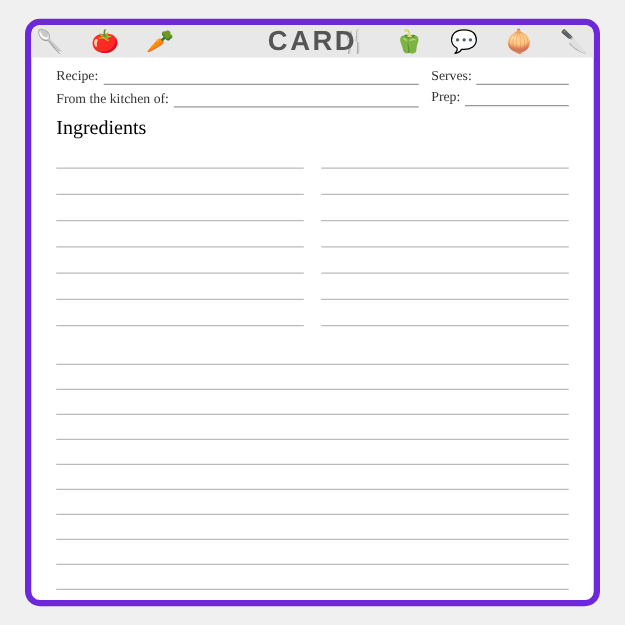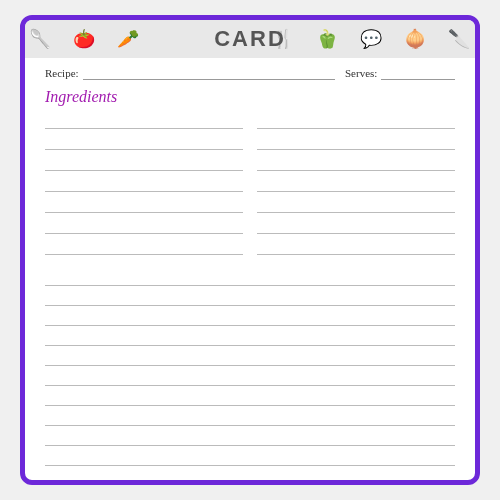--- a/index.html
+++ b/index.html
@@ -127,22 +127,21 @@
     .meta-line {
       border-bottom: 1px solid #999;
       flex: 1;
       height: 14px;
       min-width: 60px;
     }
 
     
     .section-heading {
       font-size: 16px;
-      font-style: italic;
-      color: #a21caf;
+      color: #000000;
       margin: 6px 0 5px 0;
     }
 
     
     .ingredients-grid {
       display: grid;
       grid-template-columns: 1fr 1fr;
       gap: 0 14px;
       margin-bottom: 6px;
     }
@@ -189,26 +188,34 @@
   </div>
 
   <div class="card-body">
 
     <div class="recipe-row">
       <div class="recipe-left">
         <div class="recipe-label-row">
           <span class="field-label">Recipe:</span>
           <div class="field-line"></div>
         </div>
+        <div class="kitchen-row">
+          <span class="field-label">From the kitchen of:</span>
+          <div class="field-line"></div>
+        </div>
       </div>
       <div class="recipe-right">
         <div class="meta-row">
           <span class="field-label">Serves:</span>
           <div class="meta-line"></div>
         </div>
+        <div class="meta-row">
+          <span class="field-label">Prep:</span>
+          <div class="meta-line"></div>
+        </div>
       </div>
     </div>
 
     <div class="section-heading">Ingredients</div>
 
     <div class="ingredients-grid">
 
       <div>
         <div class="ingredient-line"></div>
         <div class="ingredient-line"></div>

